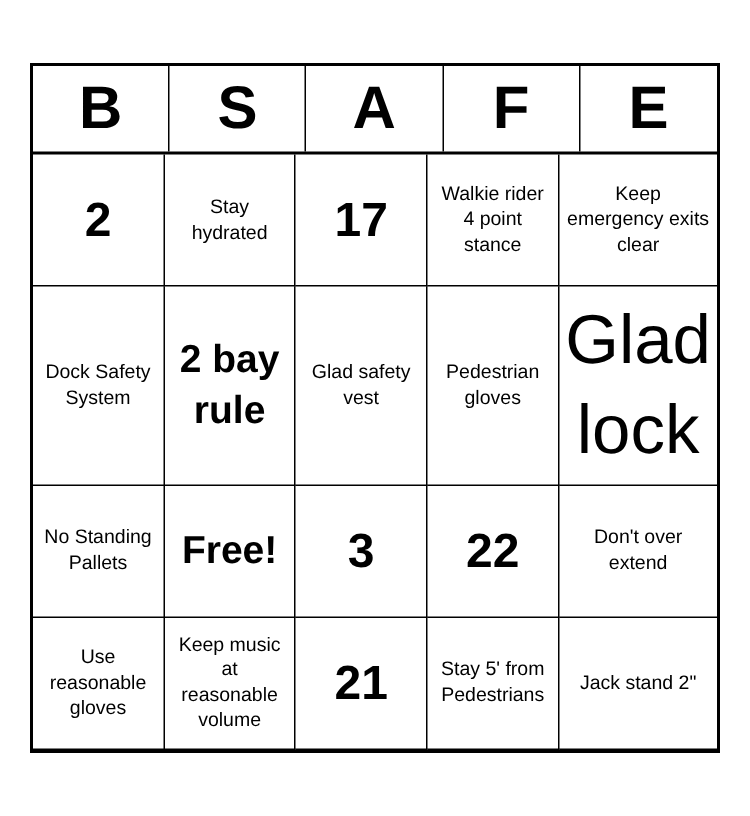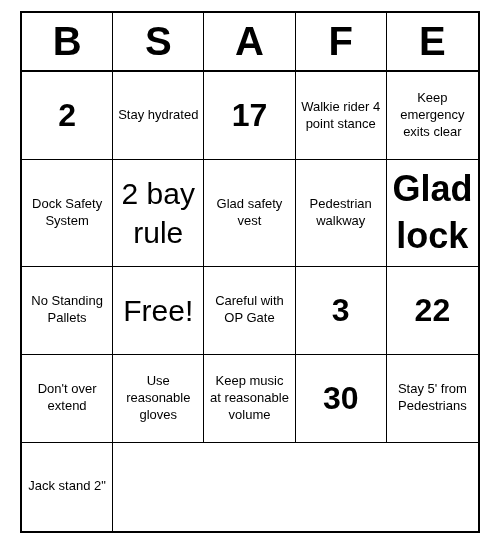--- a/index.html
+++ b/index.html
@@ -52,26 +52,26 @@
       border-right: none;
     }
     .bingo-cell:nth-child(n+21) {
       border-bottom: none;
     }
     .cell-large {
       font-size: 32px;
       font-weight: bold;
     }
     .cell-xl {
-      font-size: 36px;
-      font-weight: bold;
+      font-size: 46px;
+      font-weight: normal;
     }
     .cell-free {
-      font-size: 30px;
-      font-weight: normal;
+      font-size: 26px;
+      font-weight: bold;
     }
   </style>
 </head>
 <body>
 
 <div class="bingo-card">
   <div class="bingo-header">
   <div class="bingo-header-cell">B</div>
       <div class="bingo-header-cell">S</div>
       <div class="bingo-header-cell">A</div>
@@ -80,27 +80,26 @@
     </div>
   <div class="bingo-grid">
   <div class="bingo-cell cell-large">2</div>
       <div class="bingo-cell ">Stay hydrated</div>
       <div class="bingo-cell cell-large">17</div>
       <div class="bingo-cell ">Walkie rider 4 point stance</div>
       <div class="bingo-cell ">Keep emergency exits clear</div>
       <div class="bingo-cell ">Dock Safety System</div>
       <div class="bingo-cell cell-free">2 bay rule</div>
       <div class="bingo-cell ">Glad safety vest</div>
-      <div class="bingo-cell ">Pedestrian walkway</div>
+      <div class="bingo-cell ">Pedestrian gloves</div>
       <div class="bingo-cell cell-xl">Glad lock</div>
       <div class="bingo-cell ">No Standing Pallets</div>
       <div class="bingo-cell cell-free">Free!</div>
-      <div class="bingo-cell ">Careful with OP Gate</div>
       <div class="bingo-cell cell-large">3</div>
       <div class="bingo-cell cell-large">22</div>
       <div class="bingo-cell ">Don't over extend</div>
       <div class="bingo-cell ">Use reasonable gloves</div>
       <div class="bingo-cell ">Keep music at reasonable volume</div>
-      <div class="bingo-cell cell-large">30</div>
+      <div class="bingo-cell cell-large">21</div>
       <div class="bingo-cell ">Stay 5' from Pedestrians</div>
       <div class="bingo-cell ">Jack stand 2"</div>
     </div>
 </div>
 
 </body></html>

